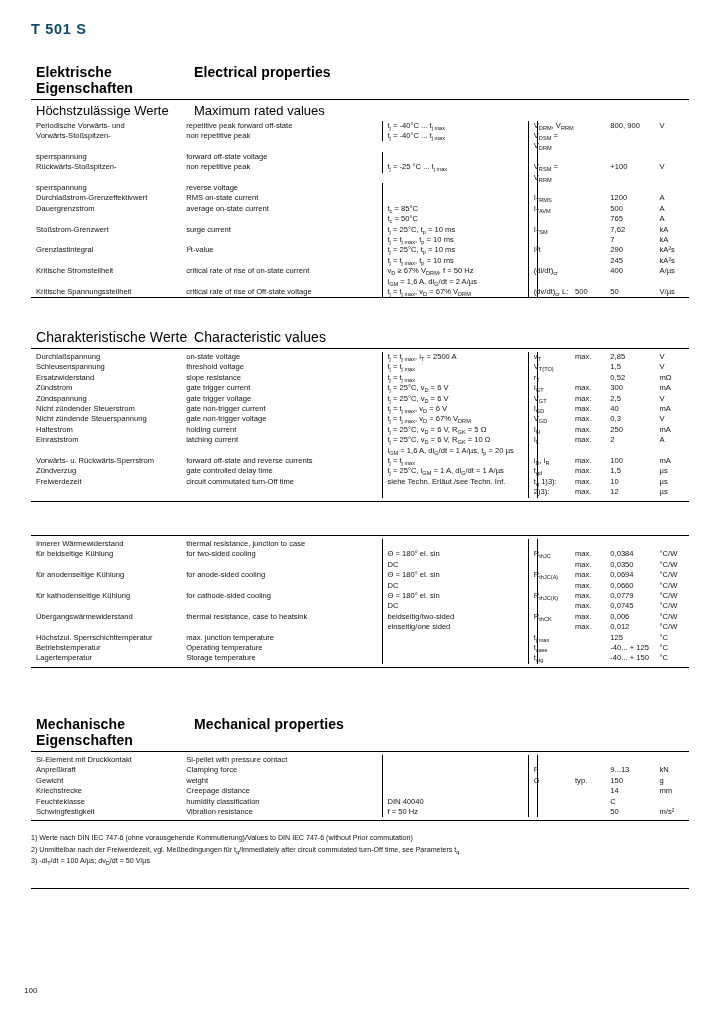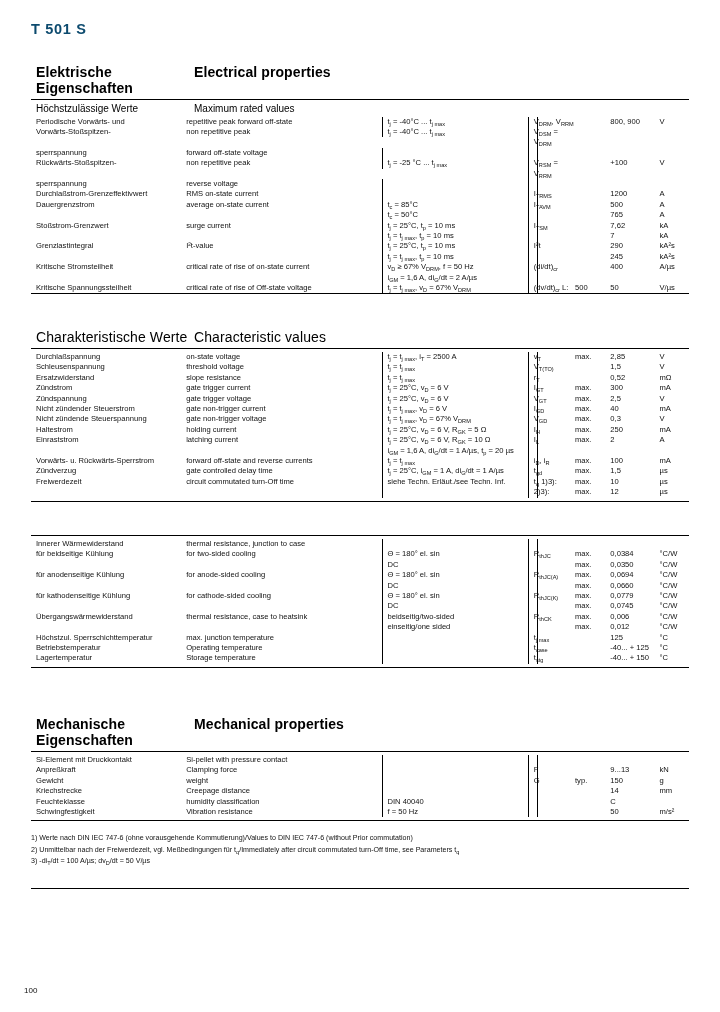--- a/index.html
+++ b/index.html
@@ -44,21 +44,21 @@
     font-weight: bold;
     letter-spacing: 0.1px;
     padding-bottom: 3px;
     color: #000;
   }
   .sec-head .c-de { width: 158px; }
   .sec-head .c-en { width: 200px; }
 
   .sub-head {
     display: flex;
-    font-size: 10px;
+    font-size: 13px;
     padding: 2.5px 0 3px 0;
     color: #000;
   }
   .sub-head .c-de { width: 158px; }
   .sub-head .c-en { width: 200px; }
 
   .grid {
     border-top: 1.1px solid #000;
     border-bottom: 1.1px solid #000;
     position: relative;

